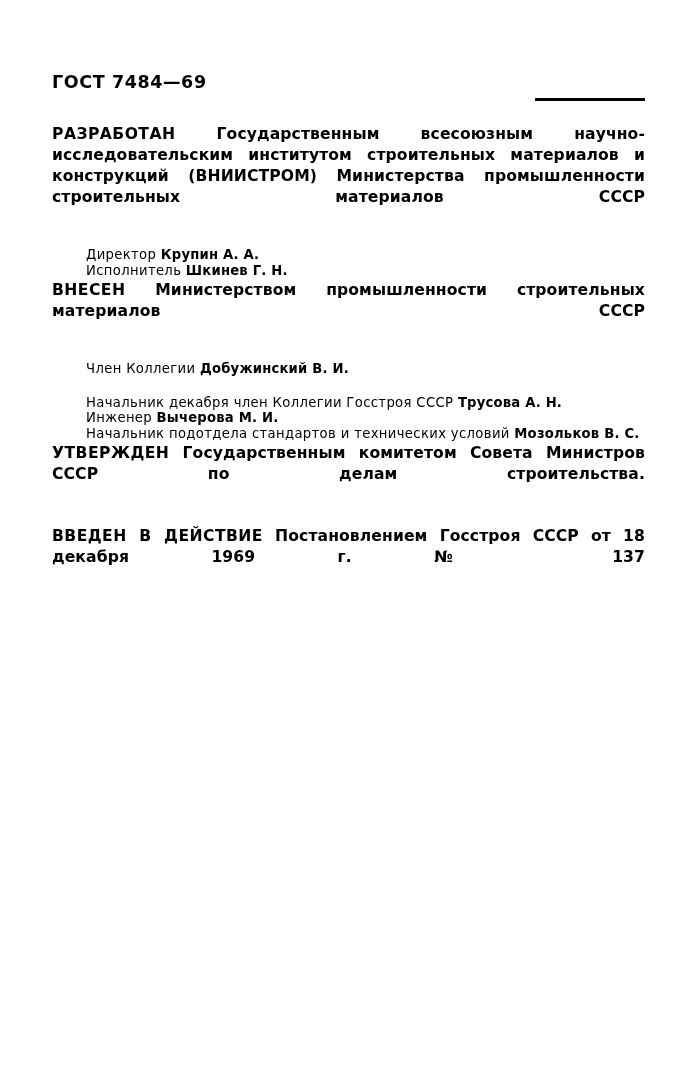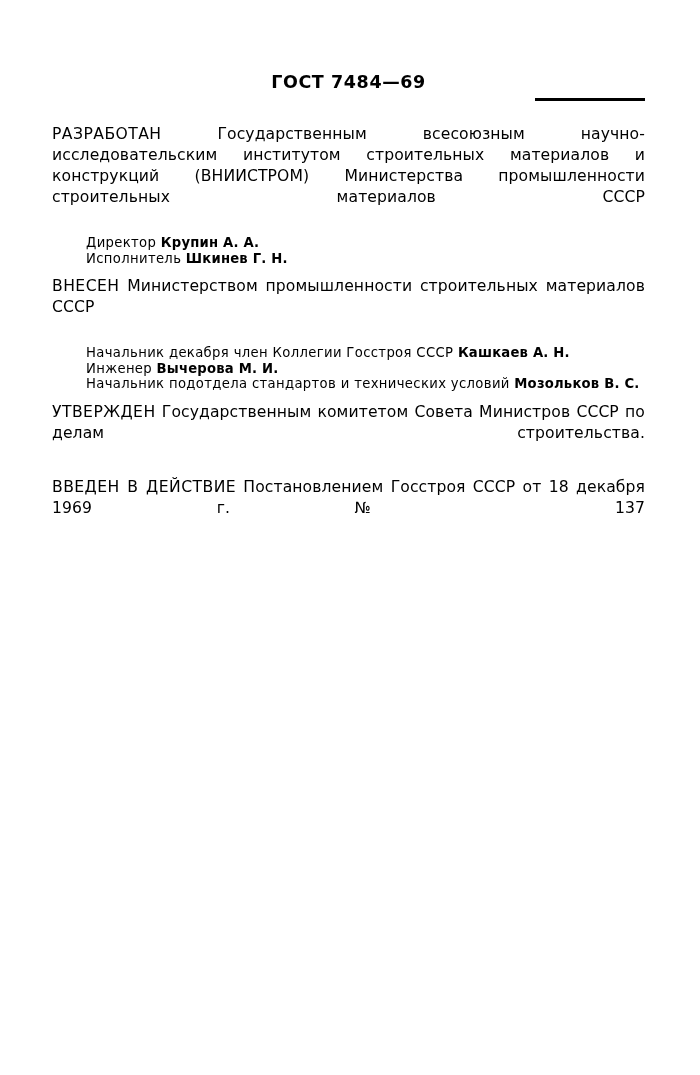--- a/index.html
+++ b/index.html
@@ -22,21 +22,21 @@
     position: absolute;
     inset: 0;
   }
 
   
   .doc-header {
     position: absolute;
     top: 74px;
     left: 52px;
     right: 55px;
-    text-align: center;
+    text-align: left;
   }
   .doc-header .std-number {
     font-size: 17.5px;
     font-weight: bold;
     letter-spacing: 0.6px;
     line-height: 1;
     white-space: nowrap;
   }
   .doc-header .rule {
     margin-top: 6px;
@@ -49,21 +49,21 @@
   
   .content {
     position: absolute;
     top: 124px;
     left: 52px;
     width: 593px;
   }
 
   .block {
     font-size: 15.6px;
-    font-weight: normal;
+    font-weight: bold;
     line-height: 21px;
     text-align: justify;
     text-justify: inter-word;
     letter-spacing: 0.1px;
     margin: 0;
   }
   .block .lead {
     letter-spacing: 0.45px;
   }
   
@@ -81,23 +81,23 @@
     line-height: 15.5px;
     letter-spacing: 0.35px;
     white-space: nowrap;
   }
   .people .name {
     font-weight: bold;
     letter-spacing: 0.2px;
   }
 
   
-  .sp-people-top   { margin-top: 6px; }
-  .sp-block-top    { margin-top: 10px; }
-  .sp-block-tight  { margin-top: 12px; }
+  .sp-people-top   { margin-top: 18px; }
+  .sp-block-top    { margin-top: 2px; }
+  .sp-block-tight  { margin-top: 20px; }
 </style>
 </head>
 <body>
 
 <div class="page">
 
   <div class="doc-header">
     <div class="std-number">ГОСТ 7484—69</div>
     <div class="rule"></div>
   </div>
@@ -106,24 +106,27 @@
 
     <p class="block"><span class="lead">РАЗРАБОТАН</span><span> Государственным всесоюзным научно-исследовательским институтом строительных материалов и конструкций (ВНИИСТРОМ) Министерства промышленности строительных материалов СССР</span></p>
 
     <div class="people sp-people-top">
       <div><span>Директор </span><span class="name">Крупин А. А.</span></div>
       <div><span>Исполнитель </span><span class="name">Шкинев Г. Н.</span></div>
     </div>
 
     <p class="block sp-block-top"><span class="lead">ВНЕСЕН</span><span> Министерством промышленности  строительных материалов СССР</span></p>
 
+    <div class="people sp-people-top">
+      <div><span>Член Коллегии </span><span class="name">Добужинский В. И.</span></div>
+    </div>
 
 
     <div class="people sp-people-top">
-      <div><span>Начальник декабря член Коллегии Госстроя СССР </span><span class="name">Кашкаев А. Н.</span></div>
+      <div><span>Начальник декабря член Коллегии Госстроя СССР </span><span class="name">Трусова А. Н.</span></div>
       <div><span>Инженер </span><span class="name">Вычерова М. И.</span></div>
       <div><span>Начальник подотдела стандартов и технических условий </span><span class="name">Мозольков В. С.</span></div>
     </div>
 
     <p class="block sp-block-top"><span class="lead">УТВЕРЖДЕН</span><span> Государственным комитетом Совета Министров СССР по делам строительства.</span></p>
 
     <p class="block sp-block-tight"><span class="lead">ВВЕДЕН В ДЕЙСТВИЕ</span><span> Постановлением Госстроя СССР от 18 декабря 1969 г. №  137</span></p>
 
   </div>
 </div>

